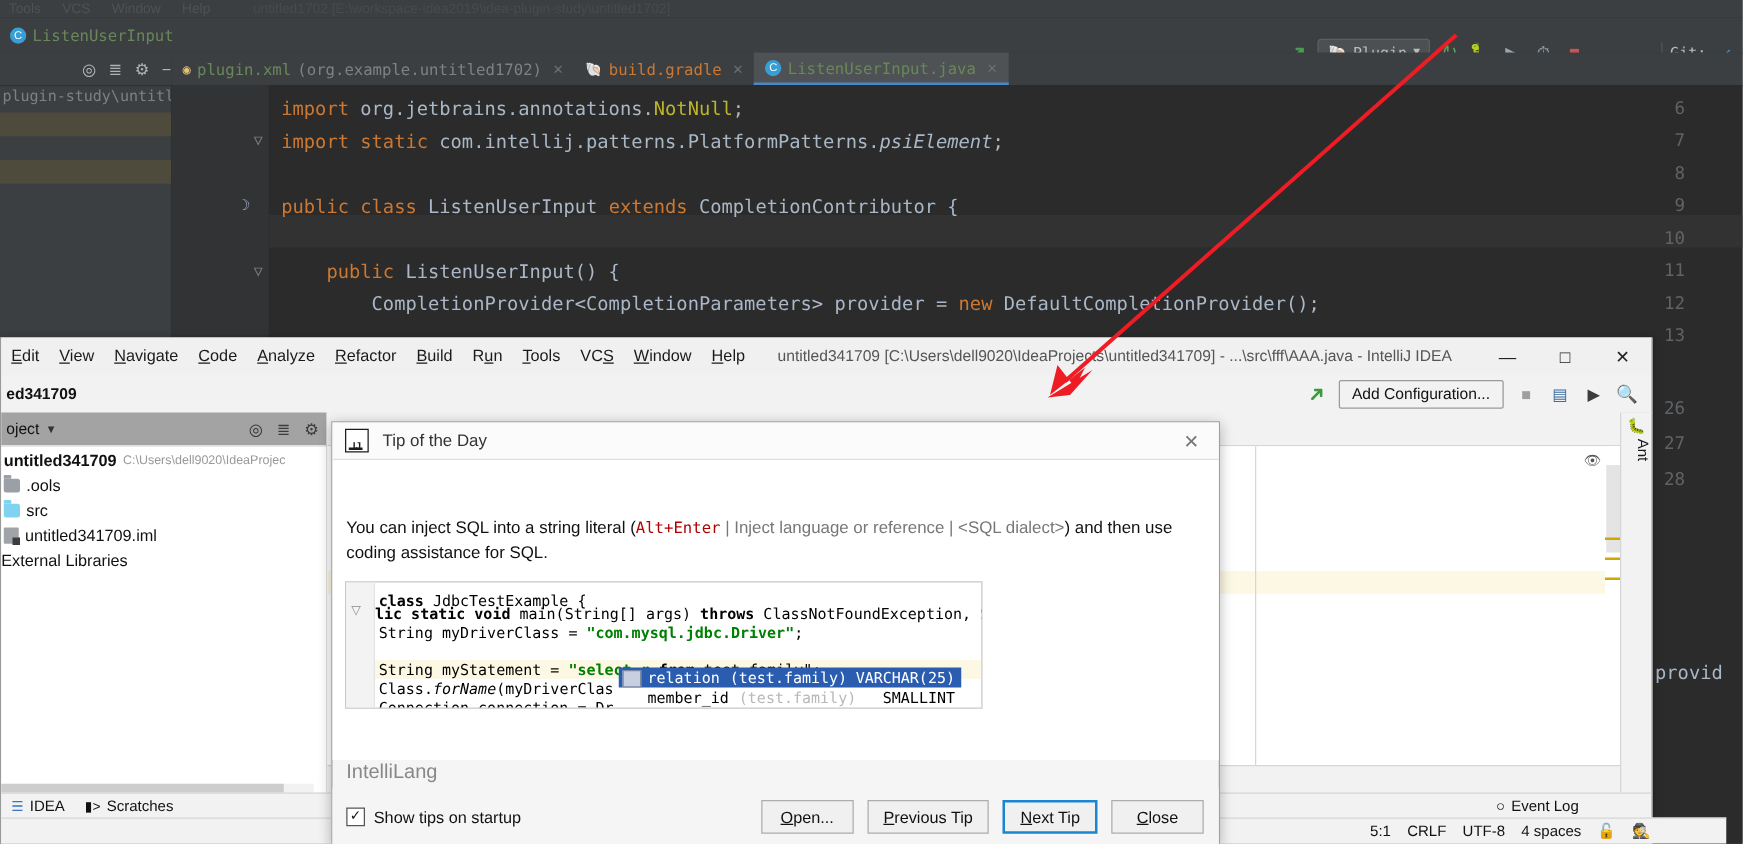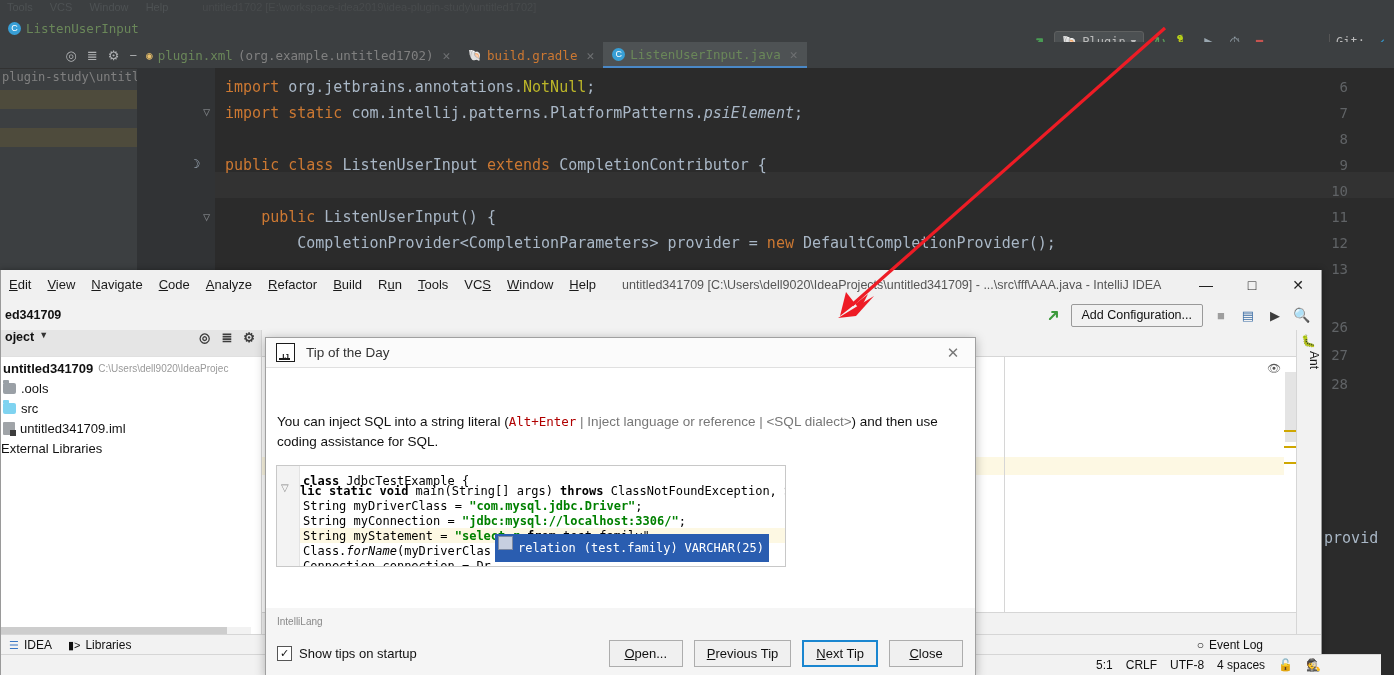--- a/index.html
+++ b/index.html
@@ -73,22 +73,22 @@
 
   #w-navbar{position:absolute;left:0;top:30px;width:1320px;height:30px;background:#f2f2f2;
     border-bottom:1px solid #d6d6d6;display:flex;align-items:center;}
   #w-navbar .crumb{font-size:12.5px;font-weight:bold;color:#111;padding-left:4px;}
   #w-nav-right{position:absolute;right:0;top:0;height:30px;display:flex;align-items:center;gap:9px;padding-right:10px;}
   .addcfg{height:21px;border:1px solid #9a9a9a;border-radius:2px;background:#f2f2f2;padding:0 10px;
     font-size:12.5px;color:#111;display:flex;align-items:center;}
   .wico{width:18px;height:18px;display:flex;align-items:center;justify-content:center;font-size:13px;color:#3c3c3c;}
 
   #w-projectpanel{position:absolute;left:0;top:60px;width:260px;bottom:40px;background:#fff;border-right:1px solid #d6d6d6;}
-  #pp-head{position:absolute;left:0;top:0;width:260px;height:26px;background:#e5e5e5;display:flex;
-    border-bottom:1px solid #e0e0e0;font-weight:bold;}
+  #pp-head{position:absolute;left:0;top:0;width:260px;height:26px;background:#a3a3a3;display:flex;align-items:center;
+    border-bottom:1px solid #e0e0e0;}
   #pp-head .lbl{font-size:12.5px;color:#111;padding-left:4px;}
   #pp-head .acts{position:absolute;right:6px;display:flex;align-items:center;gap:11px;color:#3c3c3c;font-size:13px;}
   .tree-row{display:flex;align-items:center;gap:5px;height:20px;padding-left:4px;font-size:13px;color:#111;white-space:nowrap;}
   .tree-row .path{color:#999;font-size:10px;}
   .folder{width:13px;height:11px;background:#9aa0a6;border-radius:1px 2px 2px 2px;position:relative;}
   .folder.blue{background:#7fd3f0;}
   .folder:before{content:"";position:absolute;left:0;top:-3px;width:6px;height:3px;background:inherit;border-radius:1px 1px 0 0;}
   .imlico{width:12px;height:13px;background:#a0a4a8;position:relative;border-radius:1px;}
   .imlico:after{content:"";position:absolute;right:-1px;bottom:-1px;width:6px;height:6px;background:#3c3c3c;}
   #pp-hscroll{position:absolute;left:0;bottom:0;width:250px;height:8px;background:#f2f2f2;}
@@ -138,27 +138,27 @@
   #tip-code{position:absolute;left:10px;top:97px;width:508px;height:100px;border:1px solid #c8c8c8;background:#fff;
     overflow:hidden;}
   #tip-code .gut{position:absolute;left:0;top:0;width:22px;height:100px;background:#f3f3f3;border-right:1px solid #e3e3e3;}
   #tip-code .cl{position:absolute;left:26px;white-space:pre;font-family:"DejaVu Sans Mono",monospace;font-size:12px;color:#000;}
   #tip-code .ck{color:#000;font-weight:bold;}
   #tip-code .cs{color:#008000;font-weight:bold;}
   #tip-code .ci{font-style:italic;}
   #tip-code .rowhl{position:absolute;left:23px;right:0;height:15px;background:#fdf8e3;}
   #tip-code .fold{position:absolute;left:4px;color:#888;font-size:10px;}
   #tip-popup{position:absolute;left:218px;top:68px;width:274px;height:32px;}
-  #tip-popup .pr{height:28px;display:flex;align-items:center;font-family:"DejaVu Sans Mono",monospace;font-size:12px;}
+  #tip-popup .pr{height:16px;display:flex;align-items:center;font-family:"DejaVu Sans Mono",monospace;font-size:12px;}
   #tip-popup .pr.sel{background:#2a5db0;color:#fff;}
   #tip-popup .pr .nm{padding-left:23px;}
   #tip-popup .pr .ty{position:absolute;right:5px;}
   #tip-popup .pr .dim{color:#b8b8b8;}
   #tip-popup .colico{position:absolute;left:3px;top:2px;width:13px;height:12px;background:#c7cfe0;border:1px solid #7d8aa3;}
-  #tip-footerlbl{position:absolute;left:11px;bottom:49px;font-size:10px;color:#888;text-align:right;}
+  #tip-footerlbl{position:absolute;left:11px;bottom:49px;font-size:16px;color:#888;text-align:right;}
   #tip-footer{position:absolute;left:0;bottom:0;width:709px;height:46px;background:#f5f5f5;display:flex;align-items:center;}
   #tip-check{display:flex;align-items:center;gap:7px;padding-left:11px;font-size:13px;color:#111;}
   #tip-check .box{width:13px;height:13px;border:1px solid #555;background:#fff;position:relative;
     display:flex;align-items:center;justify-content:center;font-size:11px;color:#111;line-height:13px;}
   #tip-buttons{position:absolute;right:12px;display:flex;align-items:center;gap:11px;}
   .dbtn{min-width:74px;height:27px;border:1px solid #adadad;background:#f0f0f0;font-size:13px;color:#111;
     display:flex;align-items:center;justify-content:center;padding:0 12px;}
   .dbtn u{text-decoration:underline;}
   .dbtn.default{border:2px solid #1a86d0;}
 </style>
@@ -364,21 +364,21 @@
     <div class="vlabel">Ant</div>
   </div>
 
   <div id="w-statusstrip">
     <span class="sbtn">
       <span style="color:#3a76c4;font-size:11px;">☰</span>
       <span>IDEA</span>
     </span>
     <span class="sbtn">
       <span style="font-size:11px;">▮&gt;</span>
-      <span>Libraries</span>
+      <span>Scratches</span>
     </span>
     <span id="evlog">
       <span style="font-size:12px;">○</span>
       <span>Event Log</span>
     </span>
   </div>
 
   <div id="w-statusbar">
     <span>5:1</span>
     <span>CRLF</span>
@@ -402,21 +402,20 @@
     <div id="tip-text"><span>You can inject SQL into a string literal (</span><span class="kbd">Alt+Enter</span><span class="path"> | Inject language or reference | &lt;SQL dialect&gt;</span><span>) and then use coding assistance for SQL.</span></div>
 
     <div id="tip-code">
       <div class="gut"></div>
       <div class="rowhl" style="top:62px"></div>
       <div class="fold" style="top:16px">▽</div>
 
       <div class="cl" style="top:8px"><span class="ck">class</span> JdbcTestExample {</div>
       <div class="cl" style="left:23px;top:18px"><span class="ck">lic static void</span> main(String[] args) <span class="ck">throws</span> ClassNotFoundException, S</div>
       <div class="cl" style="top:33px">String myDriverClass = <span class="cs">"com.mysql.jdbc.Driver"</span>;</div>
-      <div class="cl" style="top:48px">String myConnection = <span class="cs">"jdbc:mysql://localhost:3306/"</span>;</div>
       <div class="cl" style="top:63px">String myStatement = <span class="cs">"select r</span><span class="ck"> from</span> test.family";</div>
       <div class="cl" style="top:78px">Class.<span class="ci">forName</span>(myDriverClas</div>
       <div class="cl" style="top:93px">Connection connection = Dr</div>
 
       <div id="tip-popup">
         <div class="pr sel" style="position:relative">
           <span class="colico"></span>
           <span class="nm">relation</span>
           <span style="padding-left:8px">(test.family)</span>
           <span class="ty">VARCHAR(25)</span>

